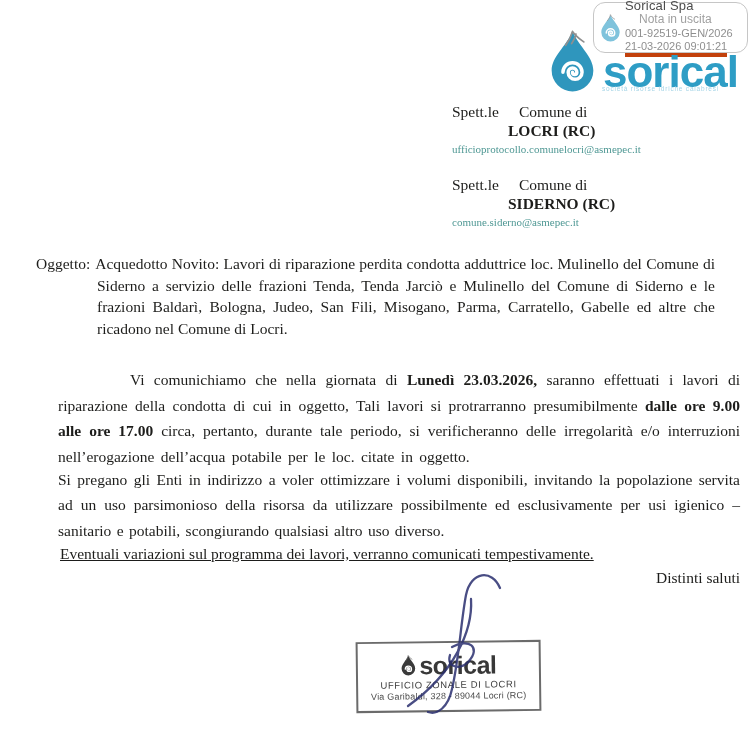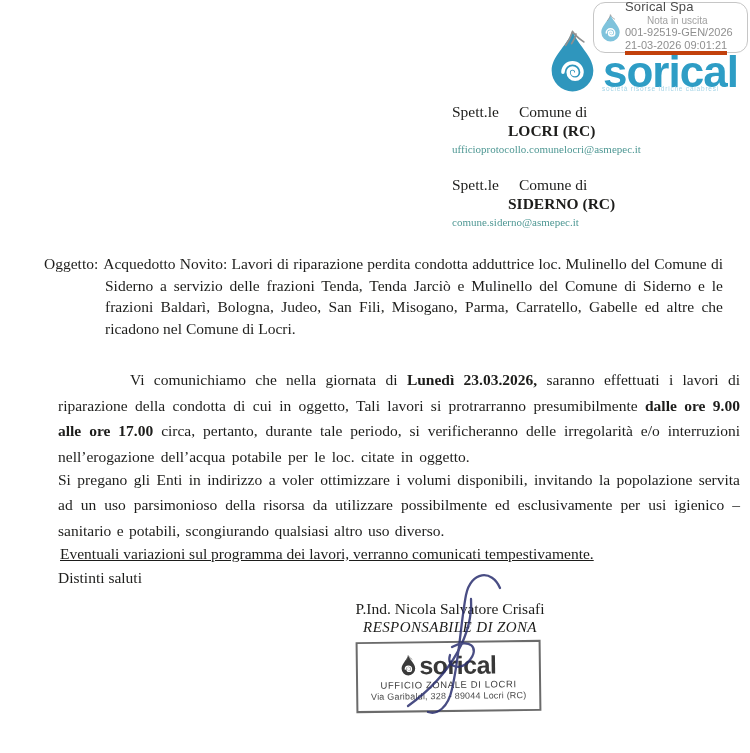--- a/index.html
+++ b/index.html
@@ -11,21 +11,21 @@
 
   
   .proto-stamp {
     position:absolute; left:593px; top:2px; width:155px; height:51px;
     border:1px solid #c6c6c6; border-radius:12px; background:#fff;
     display:flex; align-items:center; gap:3px; padding:2px 4px 2px 5px;
     font-family:"Liberation Sans", sans-serif;
   }
   .proto-stamp .txt { display:flex; flex-direction:column; align-items:flex-start; line-height:1.15; }
   .proto-company { font-size:13px; color:#4c4c4c; letter-spacing:.2px; }
-  .proto-sub { font-size:10px; color:#a0a0a0; margin-left:22px; }
+  .proto-sub { font-size:12px; color:#a0a0a0; margin-left:14px; }
   .proto-num, .proto-date { font-size:11px; color:#8f8f8f; }
   .proto-date { border-bottom:4px solid #c2410c; }
 
   
   .logo { position:absolute; left:545px; top:28px; display:flex; align-items:flex-end; }
   .logo .wordmark {
     font-family:"Liberation Sans", sans-serif; font-weight:bold;
     font-size:44px; line-height:40px; color:#2e9dc5; letter-spacing:-1px;
     margin-left:3px; margin-bottom:2px;
   }
@@ -37,32 +37,32 @@
 
   
   .recipient { position:absolute; left:452px; width:290px; font-size:15.5px; line-height:18.5px; }
   .rec-1 { top:103px; } .rec-2 { top:176px; }
   .rec-name { font-weight:bold; padding-left:56px; }
   .rec-org { margin-left:20px; }
   .rec-email { color:#4f9894; font-size:11px; }
 
   
   .subject {
-    position:absolute; left:44px; top:253px; width:679px;
+    position:absolute; left:36px; top:253px; width:679px;
     font-size:15.5px; line-height:21.5px; text-align:justify;
     padding-left:61px; text-indent:-61px;
   }
   .subject .lbl { margin-right:5px; }
 
   
   .para { position:absolute; left:58px; width:682px; font-size:15.5px; text-align:justify; }
   .p1 { top:367px; line-height:25.6px; text-indent:72px; word-spacing:2.5px; }
   .p2 { top:467px; line-height:25.3px; word-spacing:1.5px; }
   .p3 { top:545px; left:60px; text-align:left;text-decoration:underline; }
-  .closing { top:569px; text-align:left; }
+  .closing { top:569px; text-align:right; }
   .b { font-weight:bold; }
 
   
   .sig-block { position:absolute; left:325px; top:599px; width:250px; text-align:center; line-height:19px; }
   .sig-name { font-size:15.5px; }
   .sig-role { font-size:15px; font-style:italic; letter-spacing:.4px; }
 
   .office-stamp {
     position:absolute; left:356px; top:641px; width:185px; height:71px;
     border:2px solid #6b6b6b; background:rgba(255,255,255,0);
@@ -128,24 +128,20 @@
   <div class="para p1">
     <span>Vi comunichiamo che nella giornata di </span><span class="b">Lunedì 23.03.2026,</span><span> saranno effettuati i lavori di riparazione della condotta di cui in oggetto, Tali lavori si protrarranno presumibilmente </span><span class="b">dalle ore 9.00 alle ore 17.00</span><span> circa, pertanto, durante tale periodo, si verificheranno delle irregolarità e/o interruzioni nell’erogazione dell’acqua potabile per le loc. citate in oggetto.</span>
   </div>
 
   <div class="para p2">Si pregano gli Enti in indirizzo a voler ottimizzare i volumi disponibili, invitando la popolazione servita ad un uso parsimonioso della risorsa da utilizzare possibilmente ed esclusivamente per usi igienico – sanitario e potabili, scongiurando qualsiasi altro uso diverso.</div>
 
   <div class="para p3">Eventuali variazioni sul programma dei lavori, verranno comunicati tempestivamente.</div>
 
   <div class="para closing" style="top:569px;">Distinti saluti</div>
 
-  <div class="sig-block">
-    <div class="sig-name">P.Ind. Nicola Salvatore Crisafi</div>
-    <div class="sig-role">RESPONSABILE DI ZONA</div>
-  </div>
 
   <div class="office-stamp">
     <div class="logo-row">
       <svg width="17" height="22" viewBox="0 0 60 76">
         <path d="M30 4 C22 22 6 33 6 49 a24 24 0 0 0 48 0 C54 33 38 22 30 4 Z" fill="#3a3a3a"></path>
         <path d="M30 4 C34 10 39 13 43 16 M30 4 C28 11 25 16 22 20" stroke="#6b6b6b" stroke-width="2.5" fill="none" stroke-linecap="round"></path>
         <path d="M19 51 a11 11 0 1 1 22 0 a8 8 0 1 1 -16 0 a5 5 0 1 1 10 0 a2.5 2.5 0 1 1 -5 0" stroke="#ffffff" stroke-width="4.5" fill="none" stroke-linecap="round"></path>
       </svg>
       <span class="wordmark">sorical</span>
     </div>

